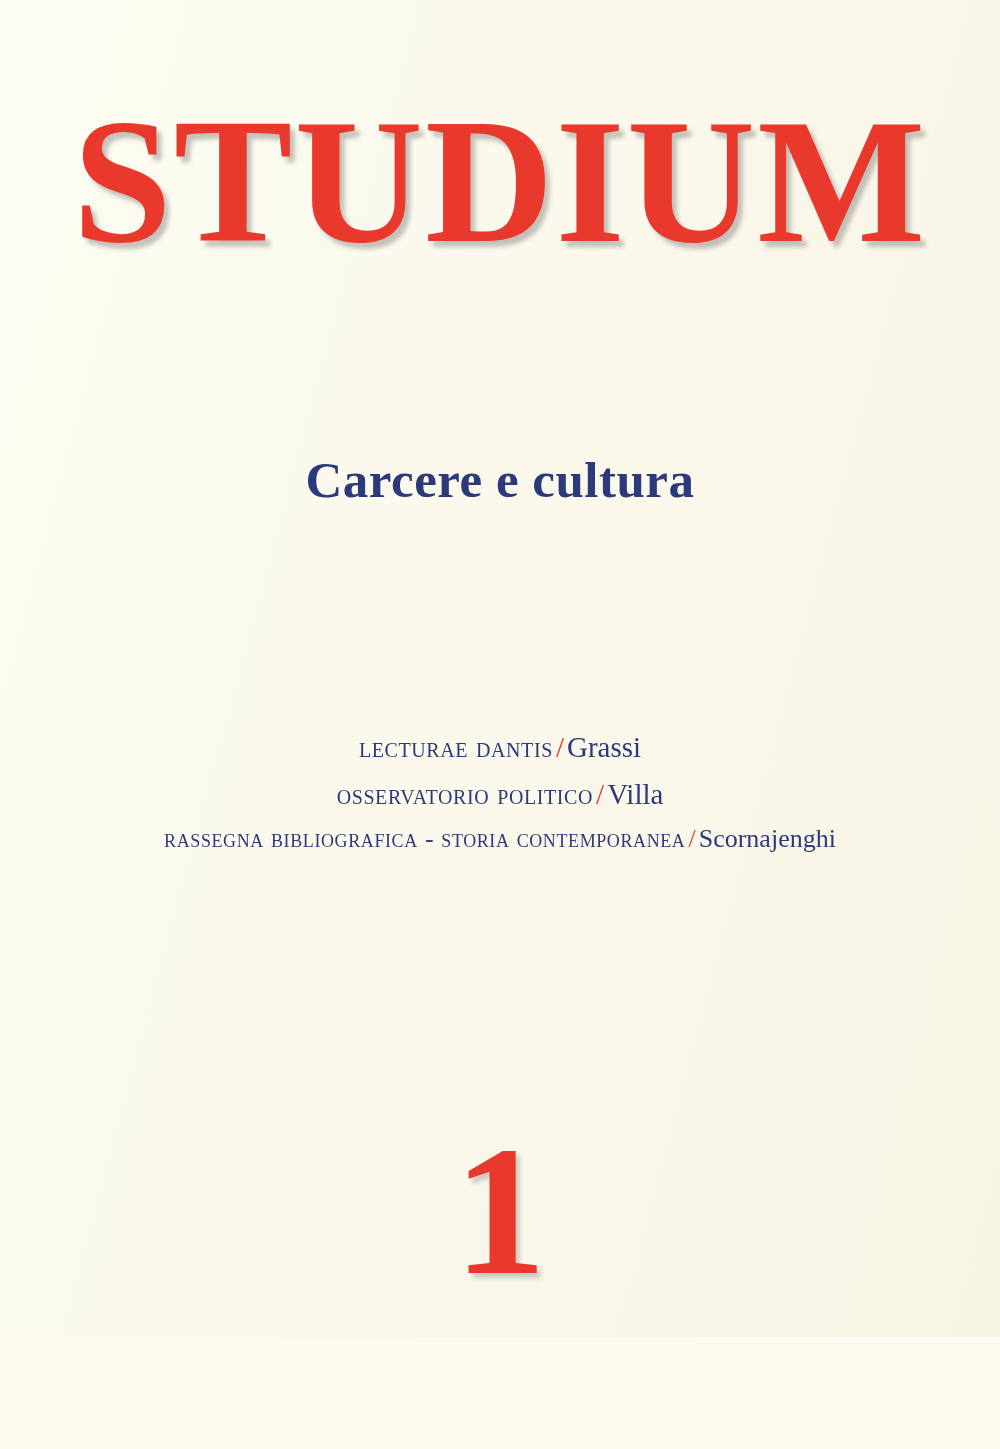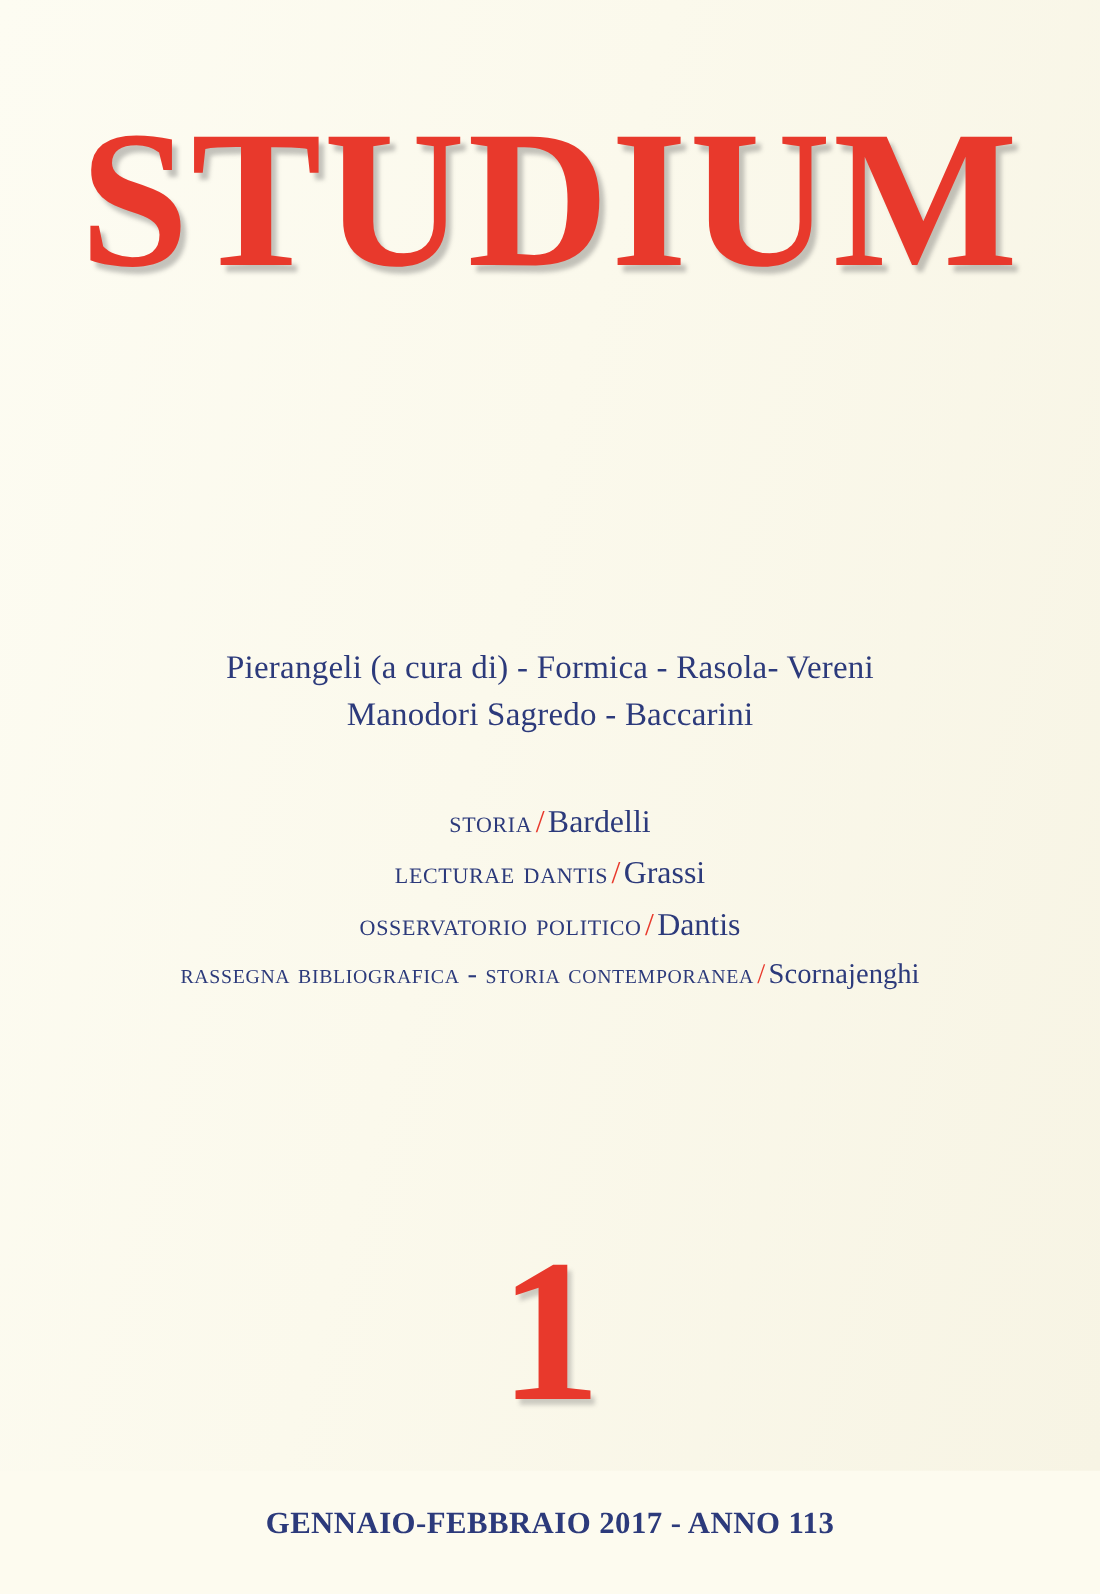--- a/index.html
+++ b/index.html
@@ -128,38 +128,31 @@
 </style>
 </head>
 <body>
 
 <div class="cover">
 
   <div class="masthead">
     <span class="masthead-title">STUDIUM</span>
   </div>
 
+  <div class="main-title">Carcere e cultura</div>
 
-  <div class="authors">
-    <div>Pierangeli (a cura di) - Formica - Rasola- Vereni</div>
-    <div>Manodori Sagredo - Baccarini</div>
-  </div>
 
   <div class="sections">
-    <div class="section-line">
-      <span class="cat">Storia</span><span class="sep">/</span><span class="name">Bardelli</span>
-    </div>
     <div class="section-line">
       <span class="cat">Lecturae Dantis</span><span class="sep">/</span><span class="name">Grassi</span>
     </div>
     <div class="section-line">
-      <span class="cat">Osservatorio Politico</span><span class="sep">/</span><span class="name">Dantis</span>
+      <span class="cat">Osservatorio Politico</span><span class="sep">/</span><span class="name">Villa</span>
     </div>
     <div class="section-line small">
       <span class="cat">Rassegna Bibliografica - Storia contemporanea</span><span class="sep">/</span><span class="name">Scornajenghi</span>
     </div>
   </div>
 
   <div class="issue-number">1</div>
 
-  <div class="footer">GENNAIO-FEBBRAIO 2017 - ANNO 113</div>
 
 </div>
 
 </body></html>

